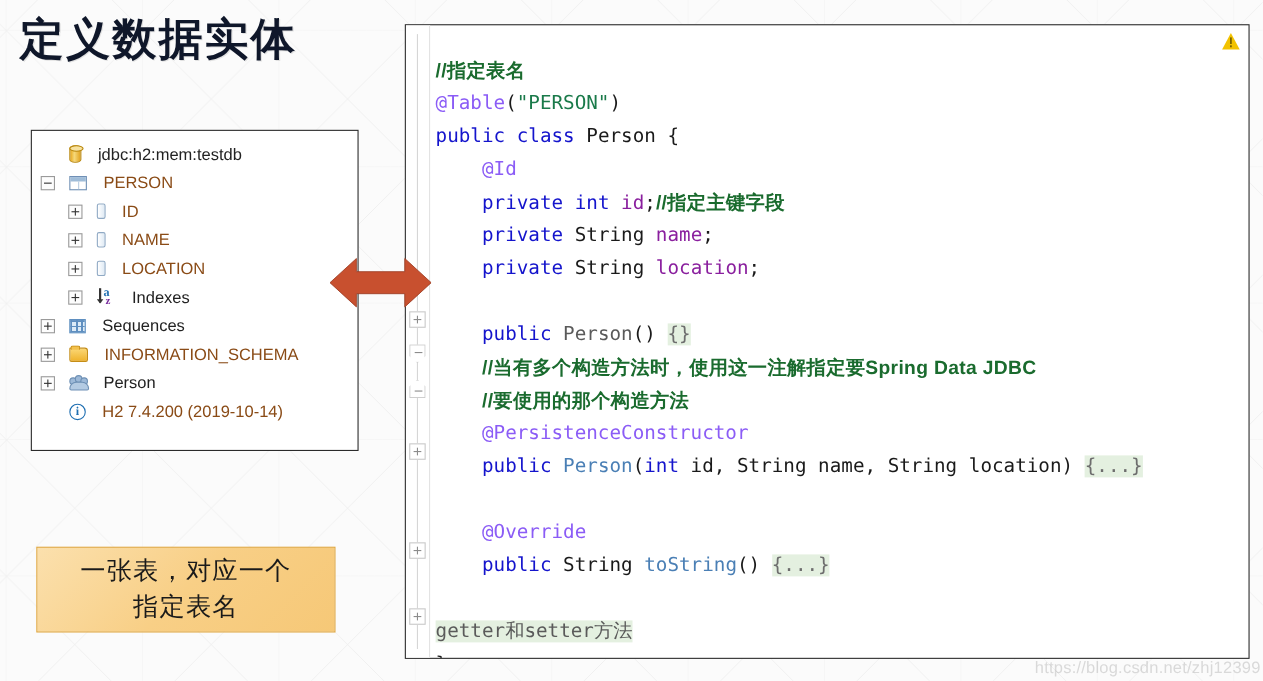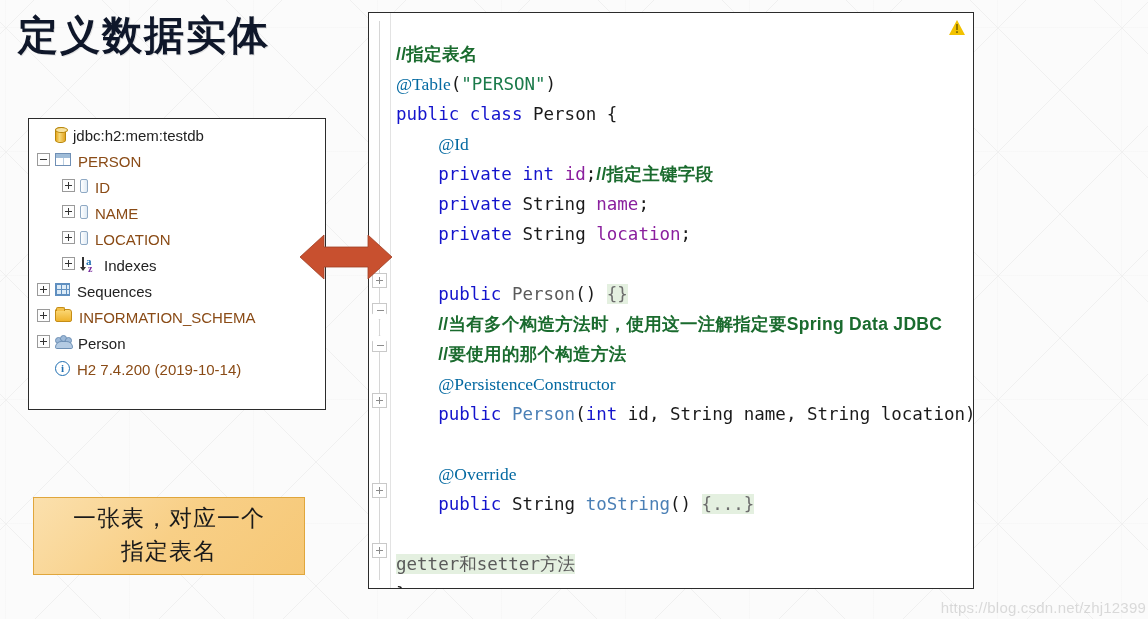--- a/index.html
+++ b/index.html
@@ -51,25 +51,26 @@
     height: 292px;
     background: #ffffff;
     border: 1.5px solid #2b2b2b;
     z-index: 5;
     padding: 8px 0 0 0;
     overflow: hidden;
   }
 
   .tree-row {
     display: flex;
-    align-items: flex-start;
+    align-items: center;
     height: 26px;
     font-size: 15px;
     white-space: nowrap;
     font-family: "Liberation Sans", sans-serif;
+    gap: 8px;
   }
 
   .expander {
     width: 13px; height: 13px;
     border: 1px solid #9a9a9a;
     background: #fdfdfd;
     position: relative;
     flex: 0 0 auto;
     margin-right: 5px;
   }
@@ -216,22 +217,22 @@
     top: 232px;
     width: 92px;
     height: 50px;
     z-index: 6;
   }
 
   
   #code-panel {
     position: absolute;
     left: 368px;
-    top: 12px;
-    width: 606px;
+    top: 22px;
+    width: 768px;
     height: 577px;
     background: #ffffff;
     border: 1.5px solid #2b2b2b;
     z-index: 5;
     overflow: hidden;
   }
 
   #warning-icon {
     position: absolute;
     right: 7px;
@@ -288,21 +289,21 @@
     padding: 26px 0 0 0;
     font-family: "DejaVu Sans Mono", "Liberation Mono", monospace;
     font-size: 17.5px;
     line-height: 30px;
     white-space: pre;
     letter-spacing: 0px;
   }
   #code .ln { height: 30px; padding-left: 5px; }
 
   .kw   { color: #1414cc; }
-  .ann  { color: #0369a1; font-family: Liberation Serif, serif; }
+  .ann  { color: #8b5cf6; }
   .cmt  { color: #1a6b2e; font-weight: bold; font-family: "Liberation Sans", sans-serif; letter-spacing: 0.3px; }
   .var  { color: #8a1f9e; }
   .typ  { color: #1a1a1a; }
   .str  { color: #1a7a4a; }
   .mth  { color: #5a5a5a; }
   .mthb { color: #4a7fb5; }
   .pln  { color: #1a1a1a; }
   .fold { background: #e4f0e0; color: #6d6d6d; }
   .foldgreen { background: #e4f0e0; color: #5a5a5a; }
 

